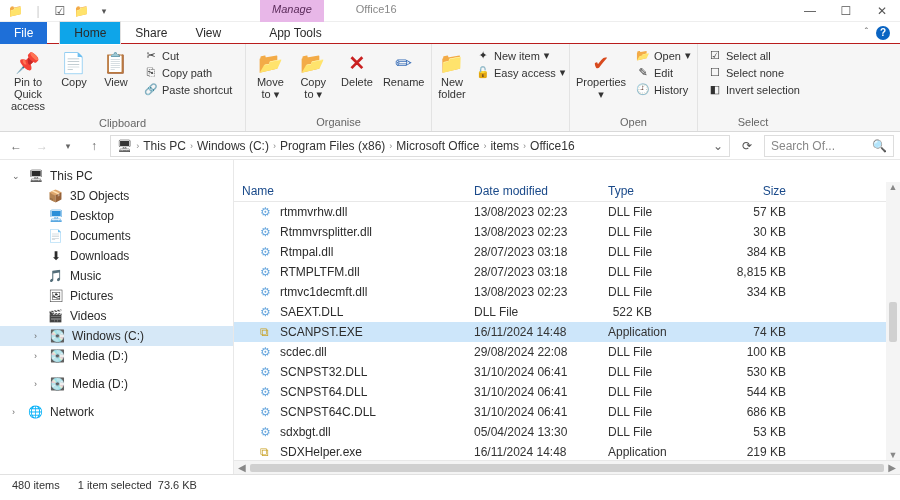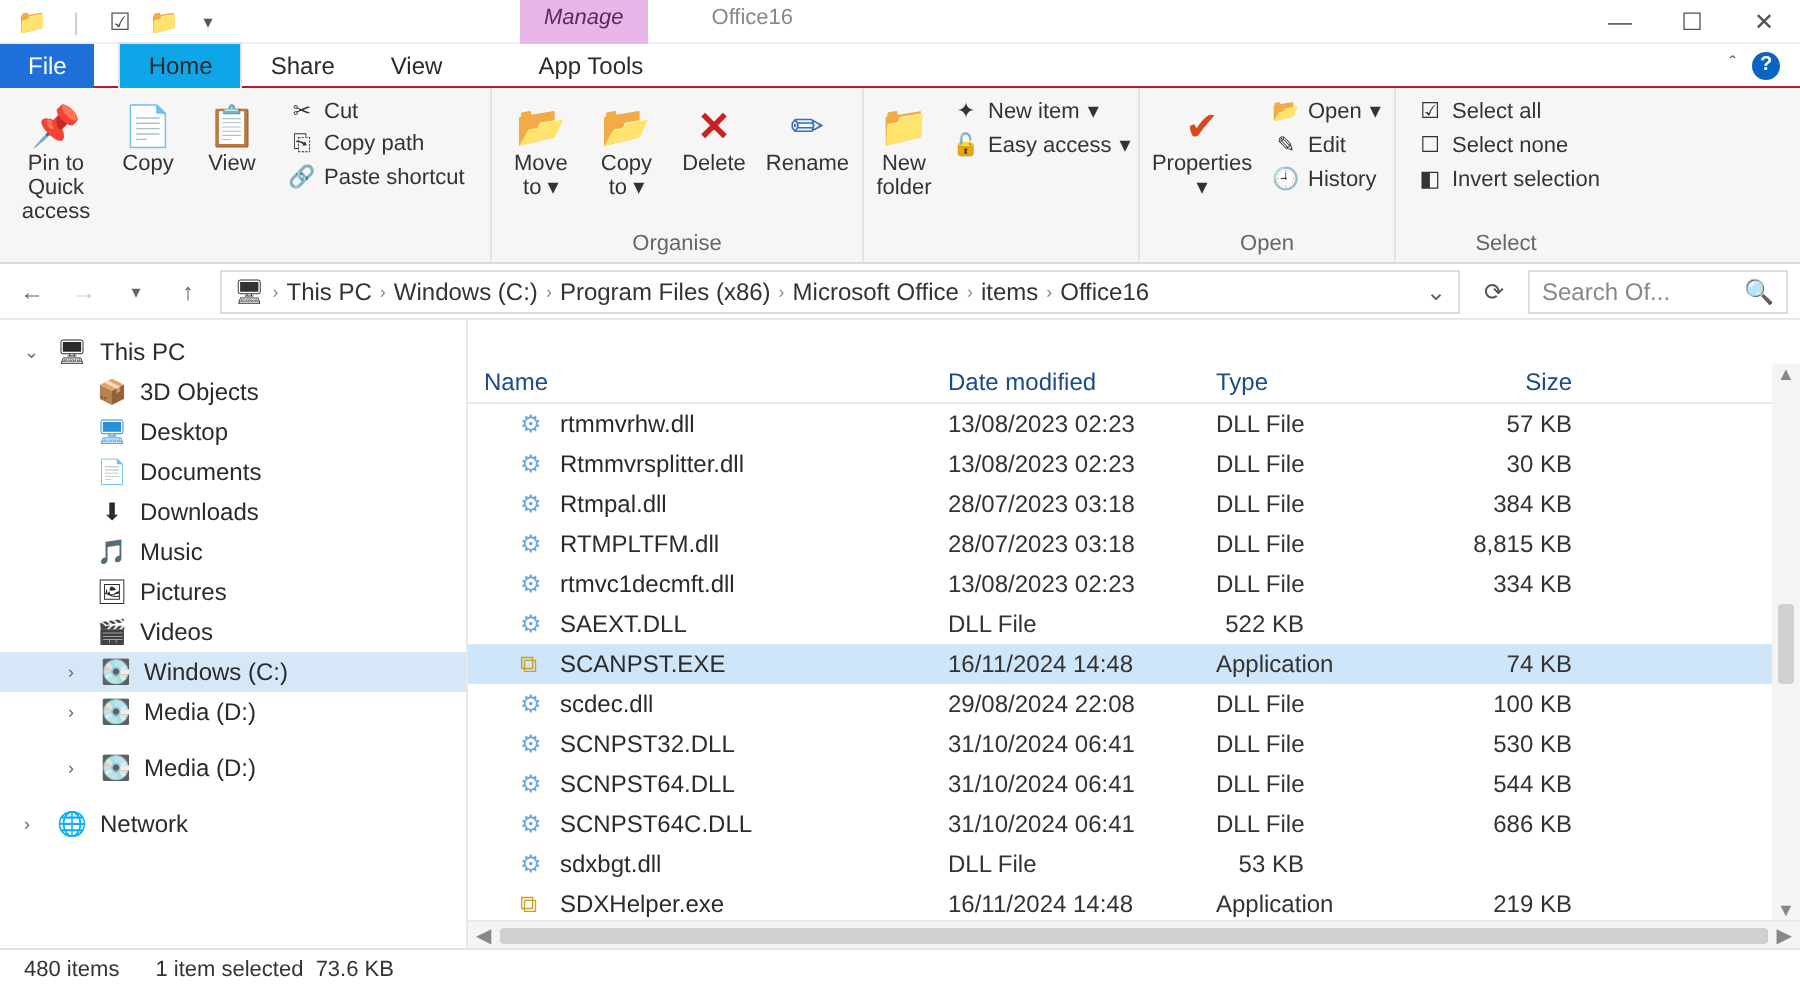--- a/index.html
+++ b/index.html
@@ -138,20 +138,21 @@
         <div class="smallbtn">
             <span class="icn">⎘</span>
             <span>Copy path</span>
           </div>
         <div class="smallbtn">
             <span class="icn">🔗</span>
             <span>Paste shortcut</span>
           </div>
       </div>
     </div>
+    <div class="group-label">Clipboard</div>
   </div>
 
   <div class="group" style="width:186px">
     <div class="group-body">
       <div class="bigbtn" style="width:42px">
         <span class="icn" style="color:#e8a83a">📂</span>
         <span class="lbl"><span>Move to</span> ▾</span>
       </div>
       <div class="bigbtn" style="width:42px">
         <span class="icn" style="color:#e8a83a">📂</span>
@@ -415,20 +416,21 @@
           </div>
           <div class="c-date">31/10/2024 06:41</div>
           <div class="c-type">DLL File</div>
           <div class="c-size">686 KB</div>
         </div>
         <div class="row">
           <div class="c-name">
             <span class="icn" style="color:#6aa8de">⚙</span>
             <span>sdxbgt.dll</span>
           </div>
+          <div class="c-date">05/04/2024 13:30</div>
           <div class="c-type">DLL File</div>
           <div class="c-size">53 KB</div>
         </div>
         <div class="row">
           <div class="c-name">
             <span class="icn" style="color:#c9a227">⧉</span>
             <span>SDXHelper.exe</span>
           </div>
           <div class="c-date">16/11/2024 14:48</div>
           <div class="c-type">Application</div>

